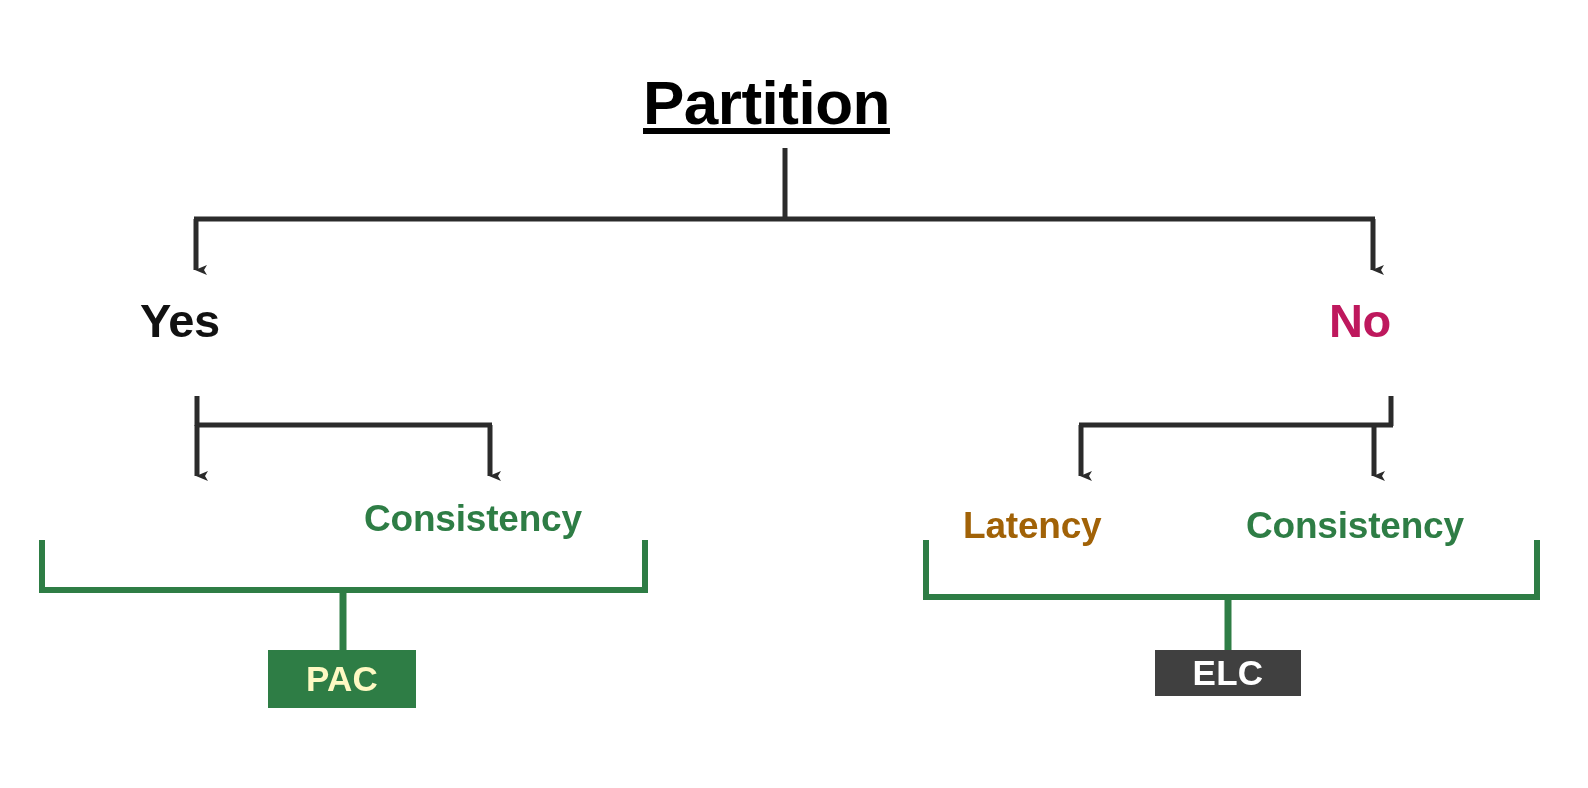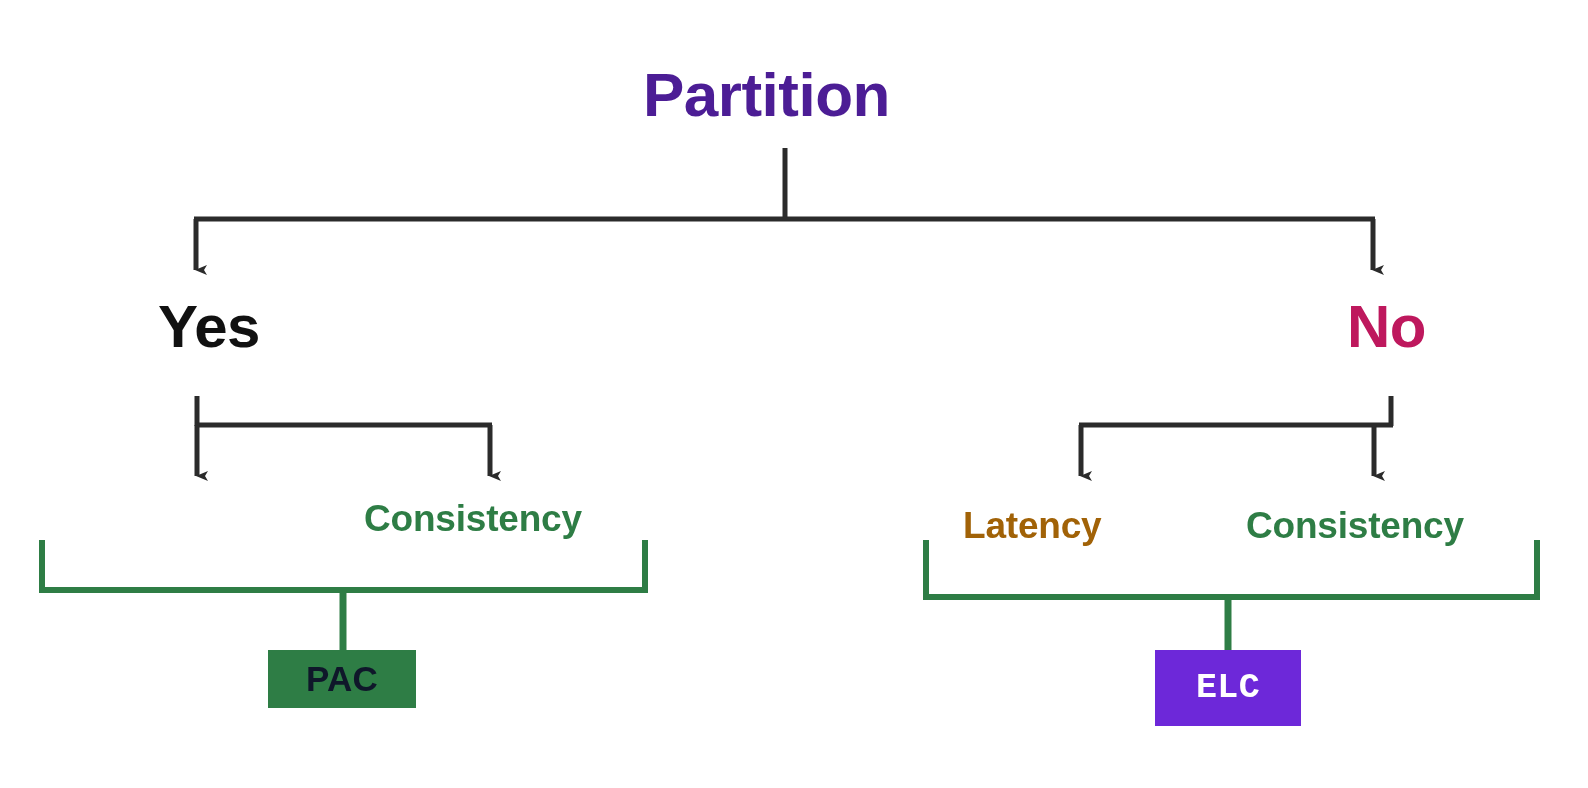--- a/index.html
+++ b/index.html
@@ -30,23 +30,22 @@
     white-space: nowrap;
     font-family: "Liberation Sans", sans-serif;
     font-weight: bold;
     line-height: 1;
   }
   .root-label {
     font-size: 62px;
     letter-spacing: -0.5px;
   }
   .branch-label {
-    font-size: 60px;
+    font-size: 47px;
     letter-spacing: -0.5px;
-    margin-left: 18px;
   }
   .leaf-label {
     font-size: 37px;
     letter-spacing: -0.2px;
   }
   .term-box {
     position: absolute;
     display: flex;
     align-items: center;
     justify-content: center;
@@ -94,30 +93,30 @@
 
     <path d="M 42,540 L 42,590 L 645,590 L 645,540" fill="none" stroke="#2E7D45" stroke-width="6" stroke-linecap="butt" stroke-linejoin="miter"></path>
 
     <line x1="343" y1="590" x2="343" y2="652" stroke="#2E7D45" stroke-width="7"></line>
 
     <path d="M 926,540 L 926,597 L 1537,597 L 1537,540" fill="none" stroke="#2E7D45" stroke-width="6" stroke-linecap="butt" stroke-linejoin="miter"></path>
 
     <line x1="1228" y1="597" x2="1228" y2="652" stroke="#2E7D45" stroke-width="7"></line>
   </svg>
 
-  <div class="node-label root-label" style="left:643px; top:64px; color:#4c1d95;">Partition</div>
+  <div class="node-label root-label" style="left:643px; top:72px; color:#000000;text-decoration:underline;">Partition</div>
 
   <div class="node-label branch-label" style="left:140px; top:297px; color:#111111;">Yes</div>
 
   <div class="node-label branch-label" style="left:1329px; top:297px; color:#be185d;">No</div>
 
 
   <div class="node-label leaf-label" style="left:364px; top:500px; color:#2E7D45;">Consistency</div>
 
   <div class="node-label leaf-label" style="left:963px; top:507px; color:#a16207;">Latency</div>
 
   <div class="node-label leaf-label" style="left:1246px; top:507px; color:#2E7D45;">Consistency</div>
 
-  <div class="term-box" style="left:268px; top:650px; width:148px; height:58px; background:#2E7D45; color:#0f172a;">PAC</div>
+  <div class="term-box" style="left:268px; top:650px; width:148px; height:58px; background:#2E7D45; color:#fef9c3;">PAC</div>
 
-  <div class="term-box" style="left:1155px; top:650px; width:146px; height:76px; background:#6d28d9; color:#FFFFFF;font-family:Liberation Mono, monospace;">ELC</div>
+  <div class="term-box" style="left:1155px; top:650px; width:146px; height:46px; background:#404040; color:#FFFFFF;">ELC</div>
 
 </div>
 
 </body></html>

